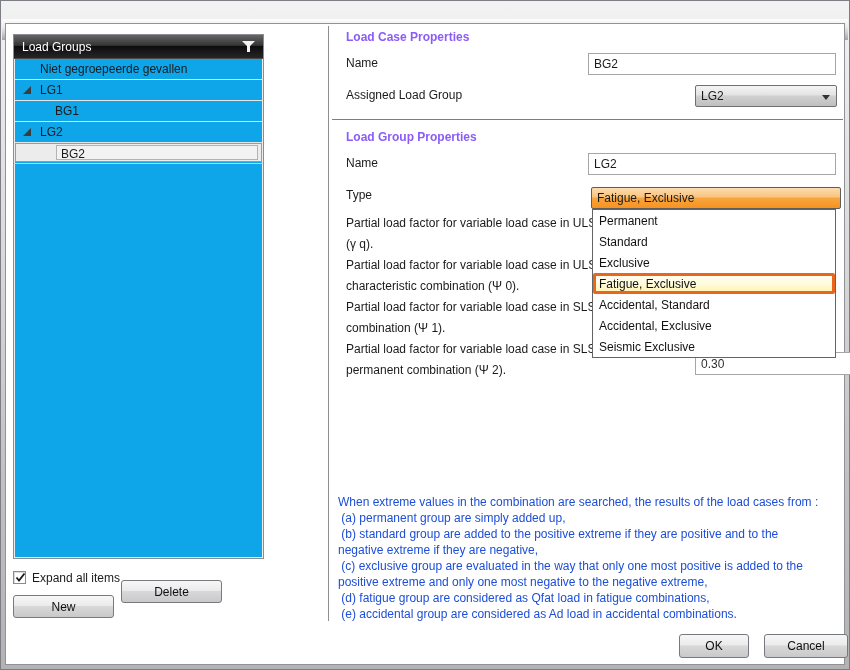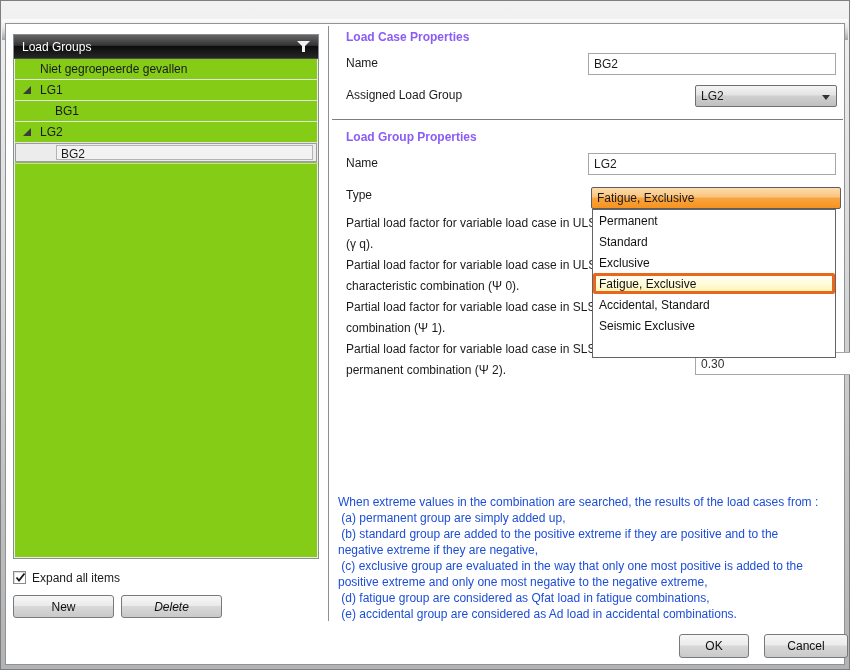--- a/index.html
+++ b/index.html
@@ -15,22 +15,22 @@
     background:linear-gradient(180deg,#fdfdfd 0%,#ececec 38%,#d4d4d4 62%,#a5a5a5 100%);}
   .title-text{position:absolute;left:9px;top:4px;color:#3e3e3e;}
   .win-btn{position:absolute;top:3px;width:24px;height:17px;display:flex;align-items:center;justify-content:center;}
   .glyph-min{width:11px;height:9px;border-bottom:3px solid #4c4c4c;}
   .glyph-max{width:11px;height:8px;border:1px solid #4c4c4c;border-top:3px solid #4c4c4c;background:transparent;}
   .glyph-close{font-size:15px;font-weight:bold;color:#4c4c4c;line-height:15px;}
   .client{position:absolute;left:4px;top:22px;right:4px;bottom:4px;background:#fff;
     border:1px solid #8f9296;box-sizing:content-box;}
   .client > *{position:absolute;}
   
-  .tree-panel{left:7px;top:10px;width:306px;height:525px;border:1px solid #8a8d91;
-    background:#84cc16;box-shadow:inset 0 0 0 1px #ededed;box-sizing:border-box;}
+  .tree-panel{left:7px;top:10px;width:251px;height:525px;border:1px solid #8a8d91;
+    background:#0ea5e9;box-shadow:inset 0 0 0 1px #ededed;box-sizing:border-box;}
   .tree-header{position:relative;height:24px;box-sizing:border-box;color:#fff;
     display:flex;align-items:center;padding:0 8px;
     background:linear-gradient(180deg,#666 0%,#343434 45%,#0d0d0d 50%,#262626 100%);
     border-bottom:1px solid #4a4a4a;}
   .funnel{position:absolute;right:8px;top:6px;}
   .tree-row{position:relative;height:21px;border-bottom:1px solid #e4e4e4;box-sizing:border-box;}
   .tree-row .lbl{position:absolute;top:3px;white-space:nowrap;}
   .expander{position:absolute;left:9px;top:6px;}
   .sel-outer{position:absolute;left:1px;right:1px;top:0;bottom:1px;background:#ececec;
     border:1px solid #9b9b9b;border-radius:1px;box-sizing:border-box;}
@@ -39,21 +39,21 @@
   .sel-inner .lbl{position:absolute;left:4px;top:1px;}
   
   .checkbox{left:7px;top:547px;width:13px;height:13px;border:1px solid #8a8a8a;background:#fff;
     box-shadow:inset 1px 1px 0 #dcdcdc;box-sizing:border-box;}
   .checkbox svg{position:absolute;left:0px;top:-1px;}
   .chk-label{left:26px;top:547px;}
   .btn{display:flex;align-items:center;justify-content:center;color:#0f0f0f;
     border:1px solid #767a7f;border-radius:3px;box-sizing:border-box;
     background:linear-gradient(180deg,#f7f7f7 0%,#ebebeb 45%,#d8d8d8 50%,#c9c9c9 100%);}
   .btn-new{left:7px;top:571px;width:101px;height:23px;}
-  .btn-delete{left:115px;top:571px;width:101px;height:23px;font-style:italic;}
+  .btn-delete{left:115px;top:556px;width:101px;height:23px;}
   .btn-ok{left:673px;top:610px;width:70px;height:24px;}
   .btn-cancel{left:758px;top:610px;width:84px;height:24px;}
   
   .vdivider{left:322px;top:2px;width:1px;height:595px;background:#8f8f8f;}
   .hseparator{left:326px;right:1px;top:95px;height:1px;background:#7e7e7e;}
   .section-title{font-weight:bold;color:#8b5cf6;white-space:nowrap;padding-left:8px;}
   .st-case{left:332px;top:6px;}
   .st-group{left:332px;top:106px;}
   .field-label{white-space:nowrap;color:#1b1b1b;}
   .lb-name1{left:340px;top:32px;}
@@ -202,20 +202,21 @@
     <div class="textbox factor-value">
       <span>0.30</span>
     </div>
 
     <div class="dropdown">
       <div class="dd-item">Permanent</div>
       <div class="dd-item">Standard</div>
       <div class="dd-item">Exclusive</div>
       <div class="dd-item hl">Fatigue, Exclusive</div>
       <div class="dd-item">Accidental, Standard</div>
+      <div class="dd-item">Accidental, Exclusive</div>
       <div class="dd-item">Seismic Exclusive</div>
     </div>
 
     <div class="description">
       <div>When extreme values in the combination are searched, the results of the load cases from :</div>
       <div> (a) permanent group are simply added up,</div>
       <div> (b) standard group are added to the positive extreme if they are positive and to the</div>
       <div>negative extreme if they are negative,</div>
       <div> (c) exclusive group are evaluated in the way that only one most positive is added to the</div>
       <div>positive extreme and only one most negative to the negative extreme,</div>

